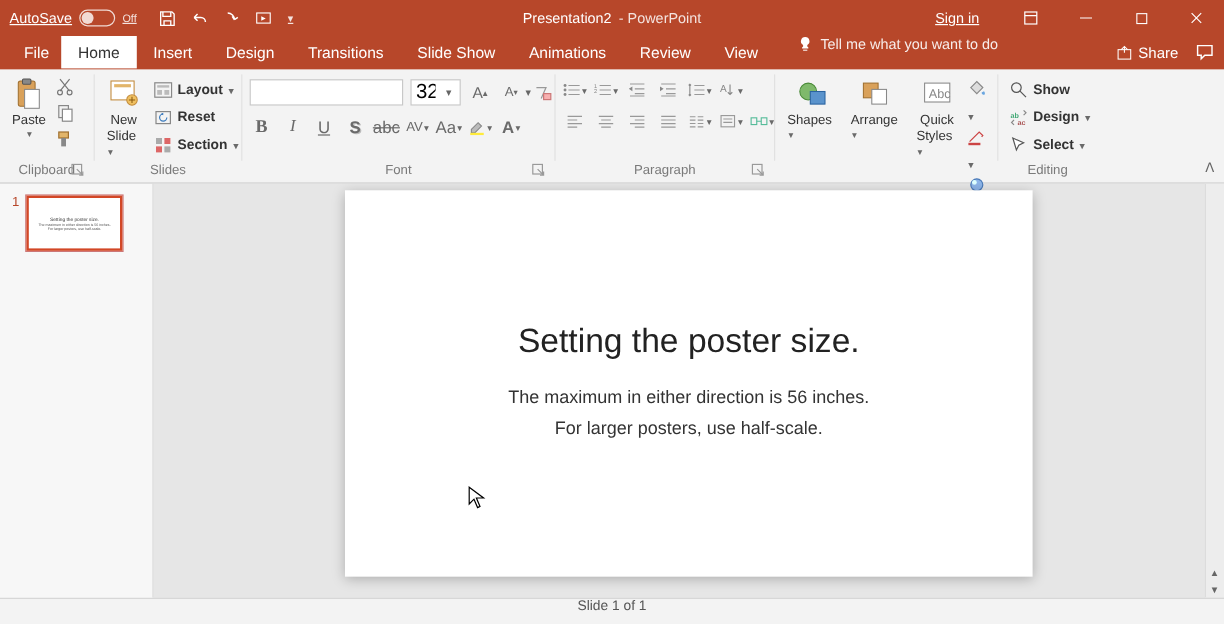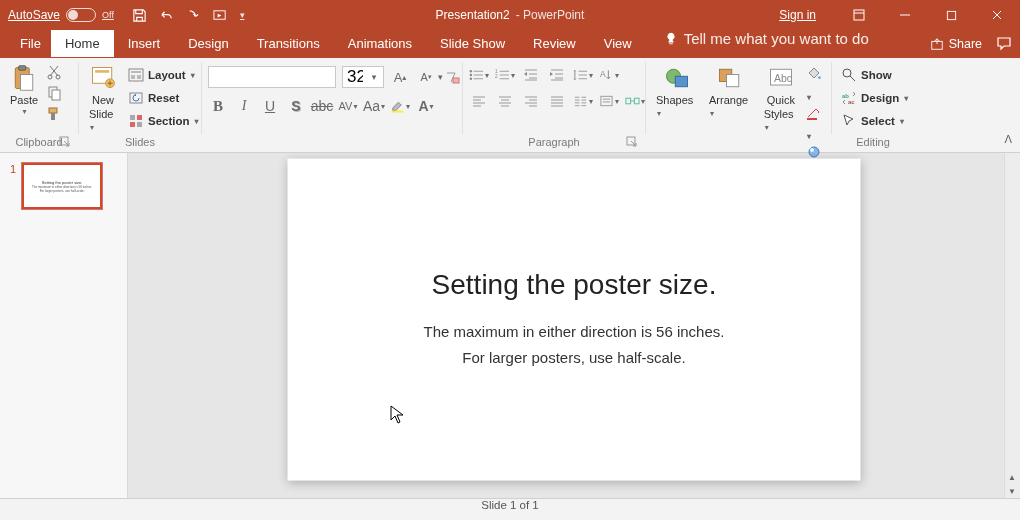--- a/index.html
+++ b/index.html
@@ -27,21 +27,21 @@
   .title-center .app { color:rgba(255,255,255,.85); }
   .titlebar .right { margin-left:auto; display:flex; align-items:center; gap:0; }
   .signin { margin-right: 20px; font-size:12px; }
   .winbtn { width:46px; height:30px; display:flex; align-items:center; justify-content:center; }
   .winbtn svg { stroke:#fff; stroke-width:1; fill:none; }
   
   .tabs { height: 28px; background: var(--brand); display:flex; align-items:flex-start; padding-left: 10px; color:#fff; font-size:13px; position:relative; }
   .tab { padding: 6px 14px 6px; cursor:default; }
   .tab.file { padding-left:10px; padding-right:10px; }
   .tab.active { background:#fff; color:#333; }
-  .tellme { display:flex; align-items:center; gap:6px; margin-left: 18px; color:rgba(255,255,255,.9); font-size:15px; }
+  .tellme { display:flex; align-items:center; gap:6px; margin-left: 18px; color:rgba(255,255,255,.9); font-size:12px; }
   .tabs .right { position:absolute; right:8px; top:0; height:28px; display:flex; align-items:center; gap:14px; }
   .sharebtn { display:flex; align-items:center; gap:5px; font-size:12.5px; }
   
   .ribbon { height: 95px; background:#f3f3f3; border-bottom:1px solid var(--border); display:flex; position:relative; }
   .group { display:flex; flex-direction:column; justify-content:space-between; padding: 4px 6px 2px; position:relative; }
   .sep { width:1px; background:#e1e1e1; margin: 4px 0 18px; }
   .group-body { display:flex; align-items:flex-start; gap:4px; flex:1; }
   .group-label { text-align:center; font-size:11px; color:var(--txt-dim); padding-bottom:2px; position:relative; }
   .group-label .dlg { position:absolute; right:0; bottom:0; width:14px; height:14px; }
   .big { display:flex; flex-direction:column; align-items:center; justify-content:center; gap:2px; padding: 2px 4px; font-size:11px; color:#333; line-height:1.1; }
@@ -151,22 +151,22 @@
       </div>
   </div>
 </div>
 
 <div class="tabs">
   <div class="tab file">File</div>
   <div class="tab active">Home</div>
   <div class="tab">Insert</div>
   <div class="tab">Design</div>
   <div class="tab">Transitions</div>
+  <div class="tab">Slide Show</div>
   <div class="tab">Animations</div>
-  <div class="tab">Slide Show</div>
   <div class="tab">Review</div>
   <div class="tab">View</div>
   <div class="tellme">
     <svg width="14" height="14" viewBox="0 0 16 16">
         <path fill="#fff" d="M8 1a4 4 0 00-2 7.5V10l-1 1v1h6v-1l-1-1V8.5A4 4 0 008 1z"></path>
         <rect x="6" y="13" width="4" height="1" fill="#fff"></rect>
       </svg>
     <span>Tell me what you want to do</span>
   </div>
   <div class="right">
@@ -303,20 +303,27 @@
               <rect x="2" y="13" width="12" height="2" fill="#ffeb3b"></rect>
             </svg>
             <span class="dd-caret">▾</span>
           </span>
         <span class="glyph">
             <span style="font-weight:700">A</span>
             <span class="dd-caret">▾</span>
           </span>
       </div>
     </div>
+    <div class="group-label">
+      <span>Font</span>
+      <span class="dlg"><svg width="12" height="12" viewBox="0 0 12 12">
+            <rect x="1" y="1" width="8" height="8" fill="none" stroke="#999"></rect>
+            <path d="M5 5l5 5M10 7v3h-3" stroke="#999" fill="none"></path>
+          </svg></span>
+    </div>
   </div>
   <div class="sep"></div>
 
   <div class="group" style="width:182px">
     <div class="group-body" style="flex-direction:column; gap:8px; padding-top:4px">
       <div class="row">
         <span class="para-btn">
             <svg width="16" height="14" viewBox="0 0 16 14">
               <circle cx="2" cy="3" r="1.3" fill="#888"></circle>
               <circle cx="2" cy="7" r="1.3" fill="#888"></circle>

